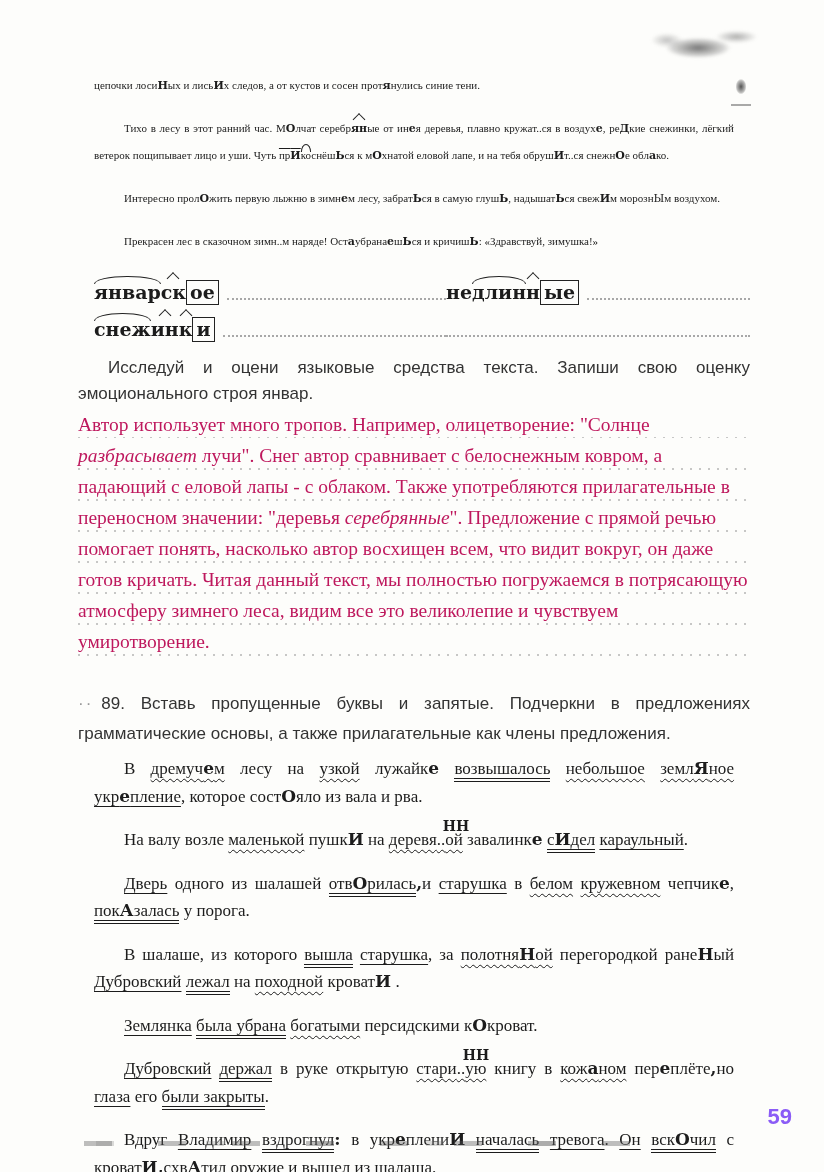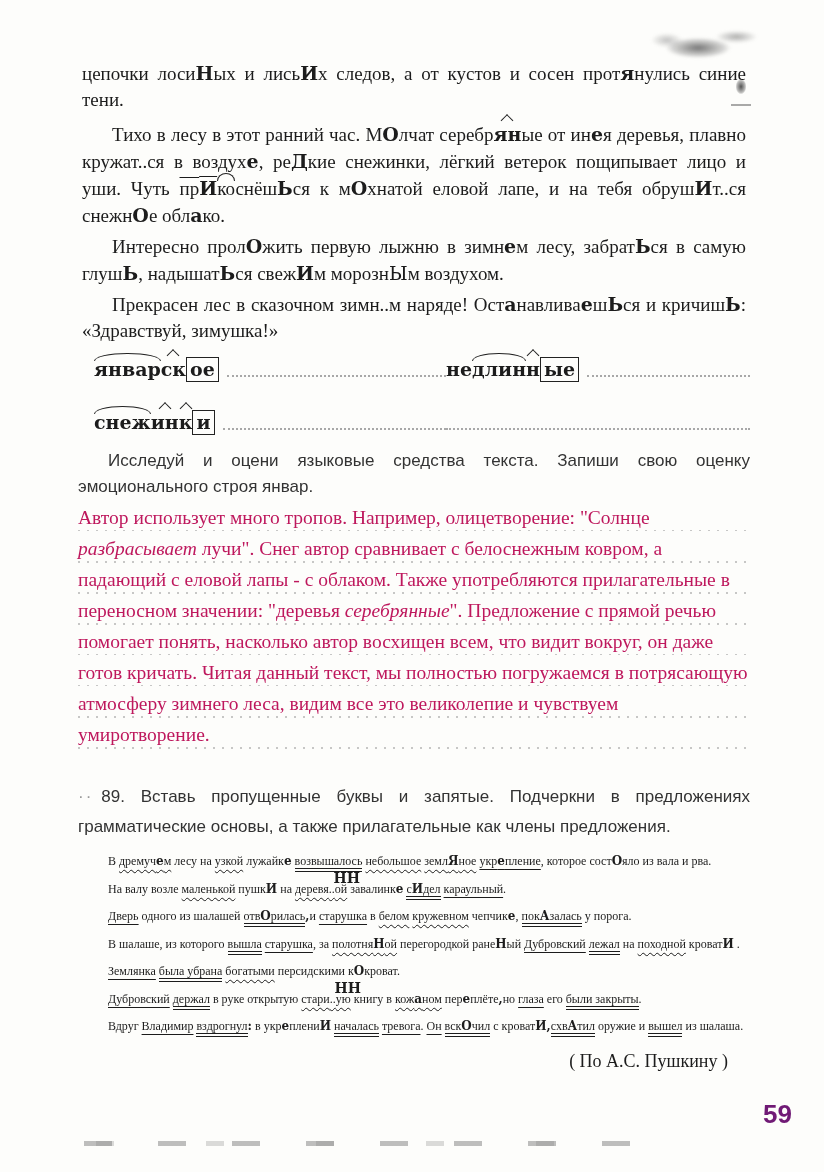--- a/index.html
+++ b/index.html
@@ -4,23 +4,23 @@
 <style>
   html,body { margin:0; padding:0; }
   body {
     width:824px; height:1172px; position:relative; overflow:hidden;
     background:#fdfdfb; color:#1c1c1c;
     font-family:"Liberation Serif", serif;
   }
   .content { position:absolute; left:78px; top:56px; width:672px; }
 
   
-  .serif-p { font-size:19px; line-height:26px; text-align:justify; margin:4px; }
+  .serif-p { font-size:11px; line-height:26px; text-align:justify; margin:16px; }
   .indent { text-indent:30px; }
-  .ex-p { font-size:12px; line-height:27.5px; text-align:justify; margin:0; }
+  .ex-p { font-size:17px; line-height:27.5px; text-align:justify; margin:16px; }
 
   
   .hw { font-weight:700; font-family:"DejaVu Serif", serif; }
   .b  { font-weight:400; }
   .i  { font-style:italic; }
   .u1 { text-decoration:underline; text-decoration-thickness:1.4px; text-underline-offset:4px; }
   .u2 { border-bottom:4px double #1c1c1c; }
   .wavy { text-decoration:underline wavy; text-decoration-thickness:0.9px; text-underline-offset:3.5px; }
   .pref { text-decoration:overline; text-decoration-thickness:1.3px; }
   .root { position:relative; }
@@ -29,21 +29,21 @@
   .caret { position:relative; }
   .caret::after { content:""; position:absolute; left:50%; top:-7px; width:8px; height:8px;
     border-top:1.4px solid #222; border-left:1.4px solid #222;
     transform:translateX(-50%) rotate(45deg); }
   .topins { position:relative; }
   .topins::after { content:attr(data-top); position:absolute; left:50%; transform:translateX(-50%);
     top:-17px; font-weight:700; font-size:14px; font-family:"DejaVu Serif", serif; white-space:nowrap; }
   .end { border:1.4px solid #222; padding:0 3px 1px; }
 
   
-  .wordgrid { display:grid; grid-template-columns:352px 1fr; row-gap:20px;
+  .wordgrid { display:grid; grid-template-columns:352px 1fr; row-gap:4px;
     margin:4px 0 6px 16px; }
   .wordcell { display:flex; align-items:flex-end; gap:8px; }
   .hw-word { font-family:"DejaVu Serif", serif; font-weight:700; font-size:19px;
     line-height:24px; white-space:nowrap; padding-top:9px; }
   .dotfill { flex:1; border-bottom:2px dotted #a8a8a8; margin-bottom:4px; }
 
   
   .sans-p { font-family:"Liberation Sans", sans-serif; font-size:17px; line-height:26px;
     color:#333; text-align:justify; margin:0; }
   .task2 { line-height:30px; margin-top:32px; }
@@ -55,21 +55,21 @@
     margin:2px 0 0; text-align:left; }
   .answer::before { content:""; position:absolute; inset:0; pointer-events:none; opacity:.55;
     background-image:repeating-linear-gradient(to bottom, transparent 0 28px, #9b9b9b 28px 29.5px, transparent 29.5px 31px);
     -webkit-mask-image:repeating-linear-gradient(to right, #000 0 2px, transparent 2px 9px);
     mask-image:repeating-linear-gradient(to right, #000 0 2px, transparent 2px 9px); }
 
   .attribution { text-align:right; font-size:18px; margin-top:10px;
     padding-right:22px; }
 
   .pagenum { position:absolute; right:32px; bottom:42px;
-    font-family:"Liberation Sans", sans-serif; font-weight:700; font-size:26px; color:#701a75; }
+    font-family:"Liberation Sans", sans-serif; font-weight:700; font-size:22px; color:#8b5cf6; }
 
   
   .smudge-top { position:absolute; left:646px; top:20px; width:116px; height:48px;
     background:
       radial-gradient(ellipse 42px 13px at 45% 58%, rgba(75,75,75,.75), rgba(120,120,120,.3) 60%, transparent 78%),
       radial-gradient(ellipse 30px 9px at 78% 35%, rgba(95,95,95,.5), transparent 70%),
       radial-gradient(ellipse 22px 10px at 18% 42%, rgba(105,105,105,.4), transparent 72%);
     filter:blur(1.5px); }
   .smudge-small { position:absolute; left:731px; top:74px; width:20px; height:30px;
     background:radial-gradient(ellipse 7px 10px at 50% 42%, rgba(55,55,55,.85), rgba(95,95,95,.4) 60%, transparent 78%);
@@ -87,21 +87,21 @@
 <div class="smudge-small"></div>
 
 <div class="content">
 
   <p class="serif-p"><span>цепочки лоси</span><span class="hw">Н</span><span>ых и лись</span><span class="hw">И</span><span>х следов, а от кустов и сосен прот</span><span class="hw">я</span><span>нулись синие тени.</span></p>
 
   <p class="serif-p indent" style="margin-top:8px"><span>Тихо в лесу в этот ранний час. М</span><span class="hw">О</span><span>лчат серебр</span><span class="hw caret">ян</span><span>ые от ин</span><span class="hw">е</span><span>я деревья, плавно кружат..ся в воздух</span><span class="hw">е</span><span>, ре</span><span class="hw">Д</span><span>кие </span><span class="b">снежинки</span><span>, лёгкий ветерок пощипывает лицо и уши. Чуть </span><span class="pref">пр</span><span class="pref hw">И</span><span class="root">ко</span><span>снёш</span><span class="hw">Ь</span><span>ся к м</span><span class="hw">О</span><span>хнатой еловой лапе, и на тебя обруш</span><span class="hw">И</span><span>т..ся снежн</span><span class="hw">О</span><span>е обл</span><span class="hw">а</span><span>ко.</span></p>
 
   <p class="serif-p indent"><span>Интересно прол</span><span class="hw">О</span><span>жить первую лыжню в зимн</span><span class="hw">е</span><span>м лесу, забрат</span><span class="hw">Ь</span><span>ся в самую глуш</span><span class="hw">Ь</span><span>, надышат</span><span class="hw">Ь</span><span>ся свеж</span><span class="hw">И</span><span>м </span><span class="b">морозн</span><span class="b hw">Ы</span><span class="b">м</span><span> воздухом.</span></p>
 
-  <p class="serif-p indent"><span>Прекрасен лес в сказочном зимн..м наряде! Ост</span><span class="hw">а</span><span>навлива</span><span class="hw">е</span><span>ш</span><span class="hw">Ь</span><span>ся и кричиш</span><span class="hw">Ь</span><span>: «Здравствуй, зимушка!»</span></p>
+  <p class="serif-p indent"><span>Прекрасен лес в сказочном зимн..м наряде! Ост</span><span class="hw">а</span><span>убрана</span><span class="hw">е</span><span>ш</span><span class="hw">Ь</span><span>ся и кричиш</span><span class="hw">Ь</span><span>: «Здравствуй, зимушка!»</span></p>
 
   <div class="wordgrid">
     <div class="wordcell">
       <span class="hw-word"><span class="root">январ</span><span class="caret">ск</span><span class="end">ое</span></span>
       <span class="dotfill"></span>
     </div>
     <div class="wordcell">
       <span class="hw-word"><span>не</span><span class="root">длин</span><span class="caret">н</span><span class="end">ые</span></span>
       <span class="dotfill"></span>
     </div>

